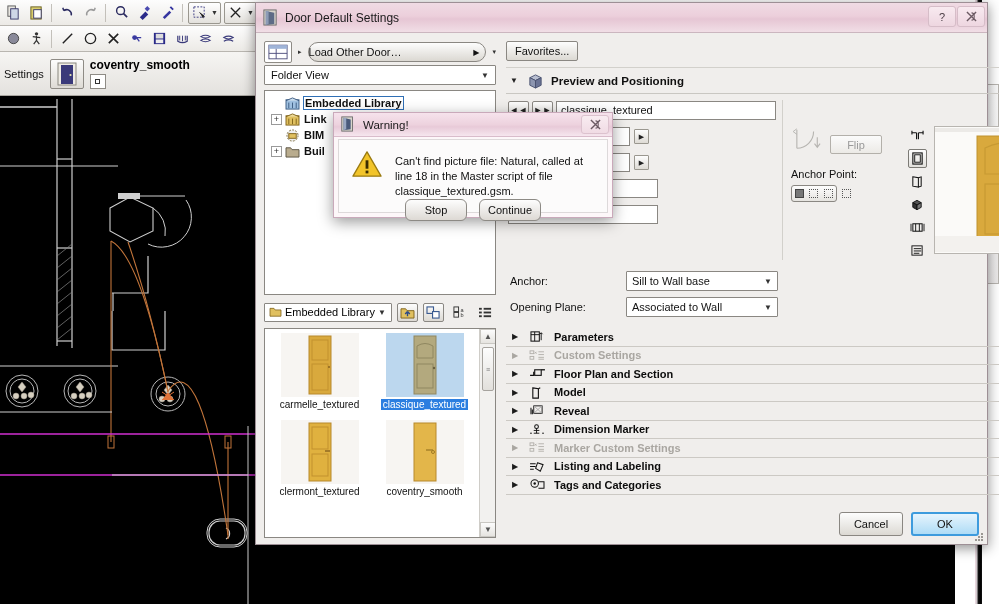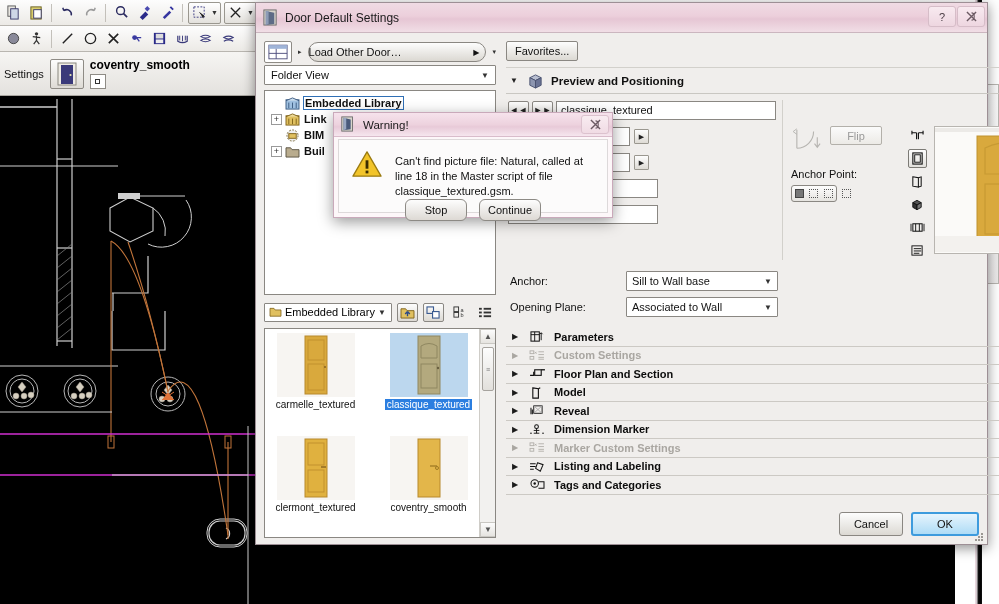--- a/index.html
+++ b/index.html
@@ -128,21 +128,21 @@
      background: linear-gradient(#fdfdfd,#dcd9d3); border-radius:2px;
      display: flex; align-items: center; justify-content: center; }
   .fb-plain { width: 21px; height: 19px; display:flex;align-items:center;justify-content:center; }
 
   #lp-thumbs {
     margin-top: 5px; flex: 1; background: #fff; border: 1px solid #8a8782;
     position: relative; overflow: hidden;
   }
   #thumb-grid { position: absolute; left: 0; top: 0; right: 16px; bottom: 0;
      display: grid; grid-template-columns: 1fr 1fr; grid-auto-rows: 87px;
-     padding: 4px 2px; gap: 16px; }
+     padding: 4px 2px; gap: 0; }
   .thumb-cell { display: flex; flex-direction: column; align-items: center; justify-content: flex-start; }
   .thumb-img { width: 78px; height: 64px; display:flex; align-items:center; justify-content:center;
      background: #f7f5f2; }
   .thumb-cell.selected .thumb-img { background: #bcd7ee; }
   .thumb-label { font-size: 10px; color: #111; margin-top: 2px; padding: 0 2px; white-space: nowrap; }
   .thumb-cell.selected .thumb-label { background: #2b7ee0; color: #fff; }
   #thumb-scroll { position: absolute; right: 0; top: 0; width: 16px; bottom: 0;
      background: #f2f1ef; border-left: 1px solid #cfcdc8; }
   .sb-arrow { width: 16px; height: 15px; display:flex;align-items:center;justify-content:center;
      font-size: 8px; color:#555; background: linear-gradient(#fcfcfc,#e6e4e0); border: 1px solid #c9c7c2;}
@@ -173,21 +173,21 @@
      display:flex;align-items:center;justify-content:center; font-size: 9px; color:#222;}
   #pp-namefield { flex: 1; height: 19px; border: 1px solid #8a8782; background: #fff;
      display: flex; align-items: center; padding: 0 4px; font-size: 11px; color: #111; }
   .fieldrow { display: flex; align-items: center; gap: 4px; margin-top: 7px; }
   .numfield { width: 122px; height: 19px; border: 1px solid #8a8782; background: #fff; }
   .spin { width: 15px; height: 15px; border: 1px solid #9a978f; background: linear-gradient(#fdfdfd,#dedbd5);
      display:flex;align-items:center;justify-content:center; font-size: 7px; color:#222; border-radius:1px;}
   .plainfield { width: 150px; height: 19px; border: 1px solid #8a8782; background: #fff; margin-top: 7px;}
 
   #pp-mid { width: 118px; border-left: 1px solid #d2d0cb; padding-left: 8px; }
-  #flip-row { display: flex; align-items: flex-start; gap: 5px; margin-top: 26px; }
+  #flip-row { display: flex; align-items: flex-end; gap: 5px; margin-top: 26px; }
   #flip-btn { width: 52px; height: 19px; border: 1px solid #b3b0aa;
      background: linear-gradient(#fbfbfb,#eceae6); border-radius: 2px;
      display:flex;align-items:center;justify-content:center; font-size: 11px; color: #9a9a9a;}
   .anchor-label { font-size: 11px; color: #111; margin-top: 14px; }
   #anchor-point-box { margin-top: 5px; display: flex; align-items: center; gap: 5px; }
   #apb { width: 46px; height: 17px; border: 1px solid #8a8782; border-radius: 3px;
      background: linear-gradient(#fdfdfd,#e6e4e0); display:flex;align-items:center;
      justify-content:space-around; }
   .anchor-cell { width: 9px; height: 9px; border: 1px dotted #555; }
   .anchor-cell.filled { background: #777; border: 1px solid #444; }

